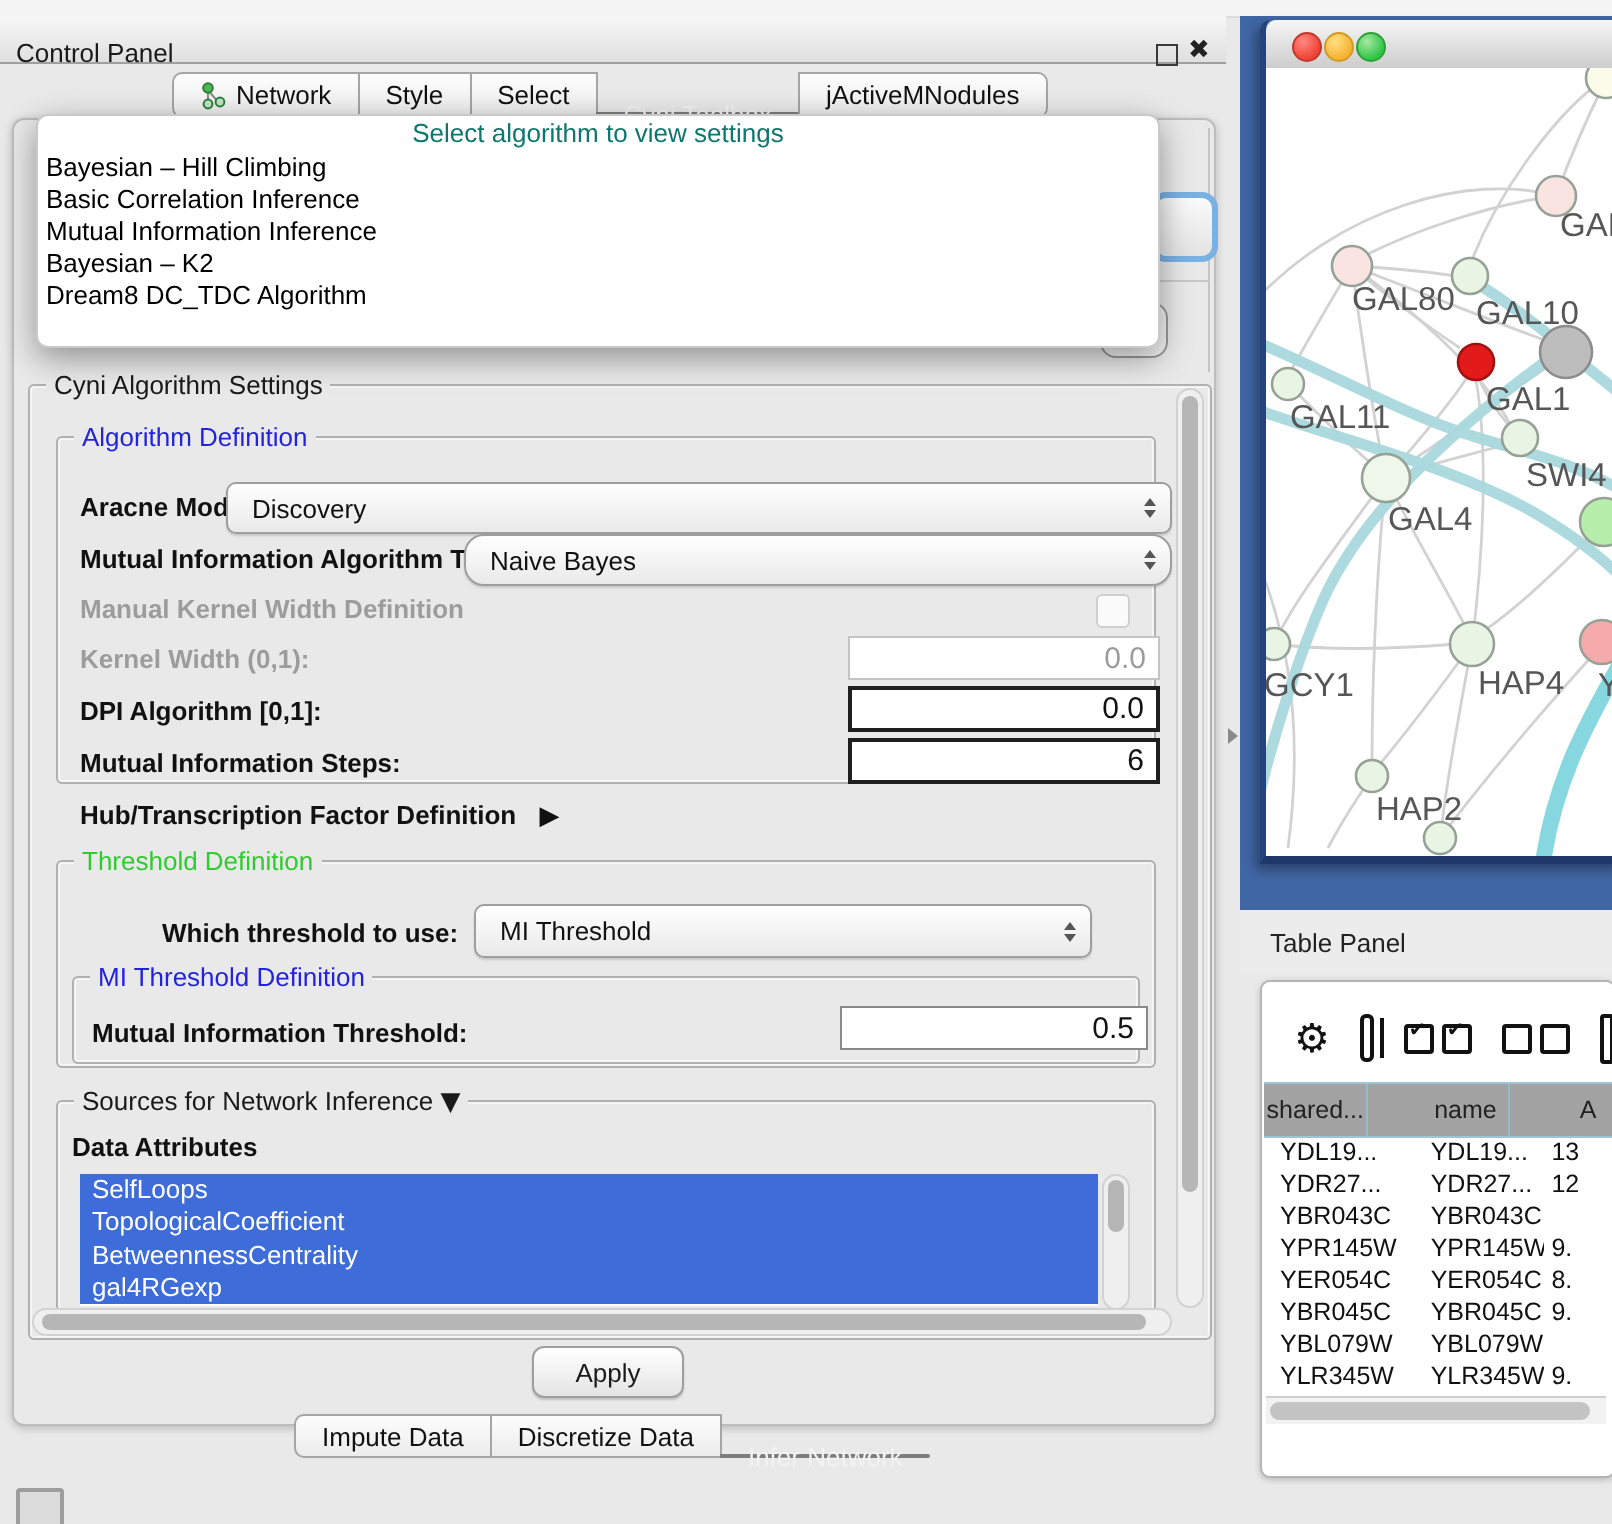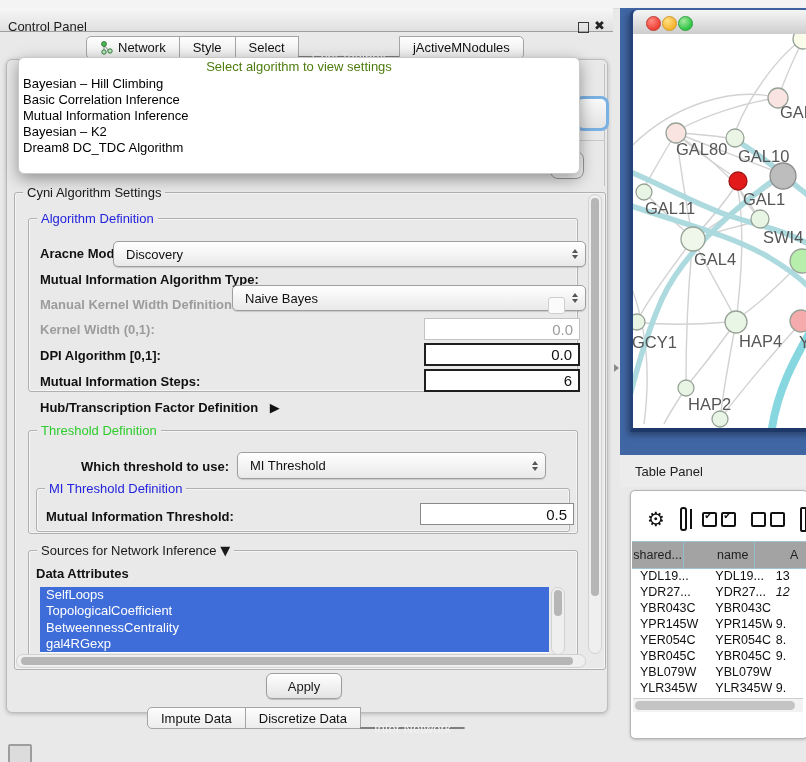--- a/index.html
+++ b/index.html
@@ -20,21 +20,21 @@
   
   #top-tabs{left:86px;top:36px;height:23px;display:flex;z-index:30;}
   .tab{display:flex;align-items:center;gap:5px;padding:0 13px;background:linear-gradient(#fdfdfd,#ececec);
     border:1px solid #a5a5a5;margin-left:-1px;font-size:13px;color:#111;}
   .tab:first-child{border-radius:5px 0 0 5px;margin-left:0;}
   .tab:last-child{border-radius:0 5px 5px 0;}
   .tab.sel{background:#8f8f8f;color:#f3f3f3;border-color:#7e7e7e;margin-top:20px;}
   
   #algo-overlay{left:18px;top:57px;width:560px;height:115px;background:#fff;border:1px solid #c9c9c9;
     border-radius:6px;box-shadow:0 5px 16px rgba(0,0,0,.38);z-index:40;overflow:hidden;}
-  #algo-prompt{height:18px;line-height:18px;text-align:center;color:#4d7c0f;font-size:13px;}
+  #algo-prompt{height:18px;line-height:18px;text-align:center;color:#0f766e;font-size:13px;}
   .dd-item{height:16px;line-height:16px;padding-left:4px;font-size:13px;color:#000;white-space:nowrap;}
   .dd-item.bold{font-weight:bold;}
   
   .frag{z-index:10;}
   #frag-vline{left:604px;top:64px;width:1px;height:122px;background:#c4c4c4;}
   #frag-hline{left:578px;top:140px;width:27px;height:1px;background:#c8c8c8;}
   #frag-focus{left:575px;top:96px;width:28px;height:29px;border:3px solid #7ab1e3;border-radius:8px;
     background:linear-gradient(#fafafa,#e3e3e3);}
   #frag-combo2{left:550px;top:151px;width:32px;height:26px;border:1px solid #9a9a9a;border-radius:8px;background:#f4f4f4;}
   
@@ -176,21 +176,21 @@
   <span class="abs lb" style="left:40px;top:246px;">Aracne Mode:</span>
   <div class="abs combo" style="left:113px;top:241px;width:459px;height:24px;">
     <span>Discovery</span>
     <span class="arrows">
         <span class="arr-up"></span>
         <span class="arr-dn"></span>
       </span>
   </div>
 
   <span class="abs lb" style="left:40px;top:272px;">Mutual Information Algorithm Type:</span>
-  <div class="abs combo" style="left:232px;top:285px;width:340px;height:24px;">
+  <div class="abs combo" style="left:232px;top:267px;width:340px;height:24px;border-radius:10px;">
     <span>Naive Bayes</span>
     <span class="arrows">
         <span class="arr-up"></span>
         <span class="arr-dn"></span>
       </span>
   </div>
 
   <span class="abs lb dis" style="left:40px;top:297px;">Manual Kernel Width Definition</span>
   <div class="abs checkbox" style="left:548px;top:297px;"></div>
 
@@ -381,21 +381,21 @@
       </div>
     <div id="tbl-rows">
         <div class="trow">
           <div class="tcell" style="width: 86px; padding-left: 8px;">YDL19...</div>
           <div class="tcell" style="width: 72px; padding-left: 8px;">YDL19...</div>
           <div class="tcell" style="width: 40px; padding-left: 4px;">13</div>
         </div>
         <div class="trow">
           <div class="tcell" style="width: 86px; padding-left: 8px;">YDR27...</div>
           <div class="tcell" style="width: 72px; padding-left: 8px;">YDR27...</div>
-          <div class="tcell" style="width: 40px; padding-left: 4px; font-style: italic;">12</div>
+          <div class="tcell" style="width: 40px; padding-left: 4px;">12</div>
         </div>
         <div class="trow">
           <div class="tcell" style="width: 86px; padding-left: 8px;">YBR043C</div>
           <div class="tcell" style="width: 72px; padding-left: 8px;">YBR043C</div>
           <div class="tcell" style="width: 40px; padding-left: 4px;"></div>
         </div>
         <div class="trow">
           <div class="tcell" style="width: 86px; padding-left: 8px;">YPR145W</div>
           <div class="tcell" style="width: 72px; padding-left: 8px;">YPR145W</div>
           <div class="tcell" style="width: 40px; padding-left: 4px;">9.</div>

